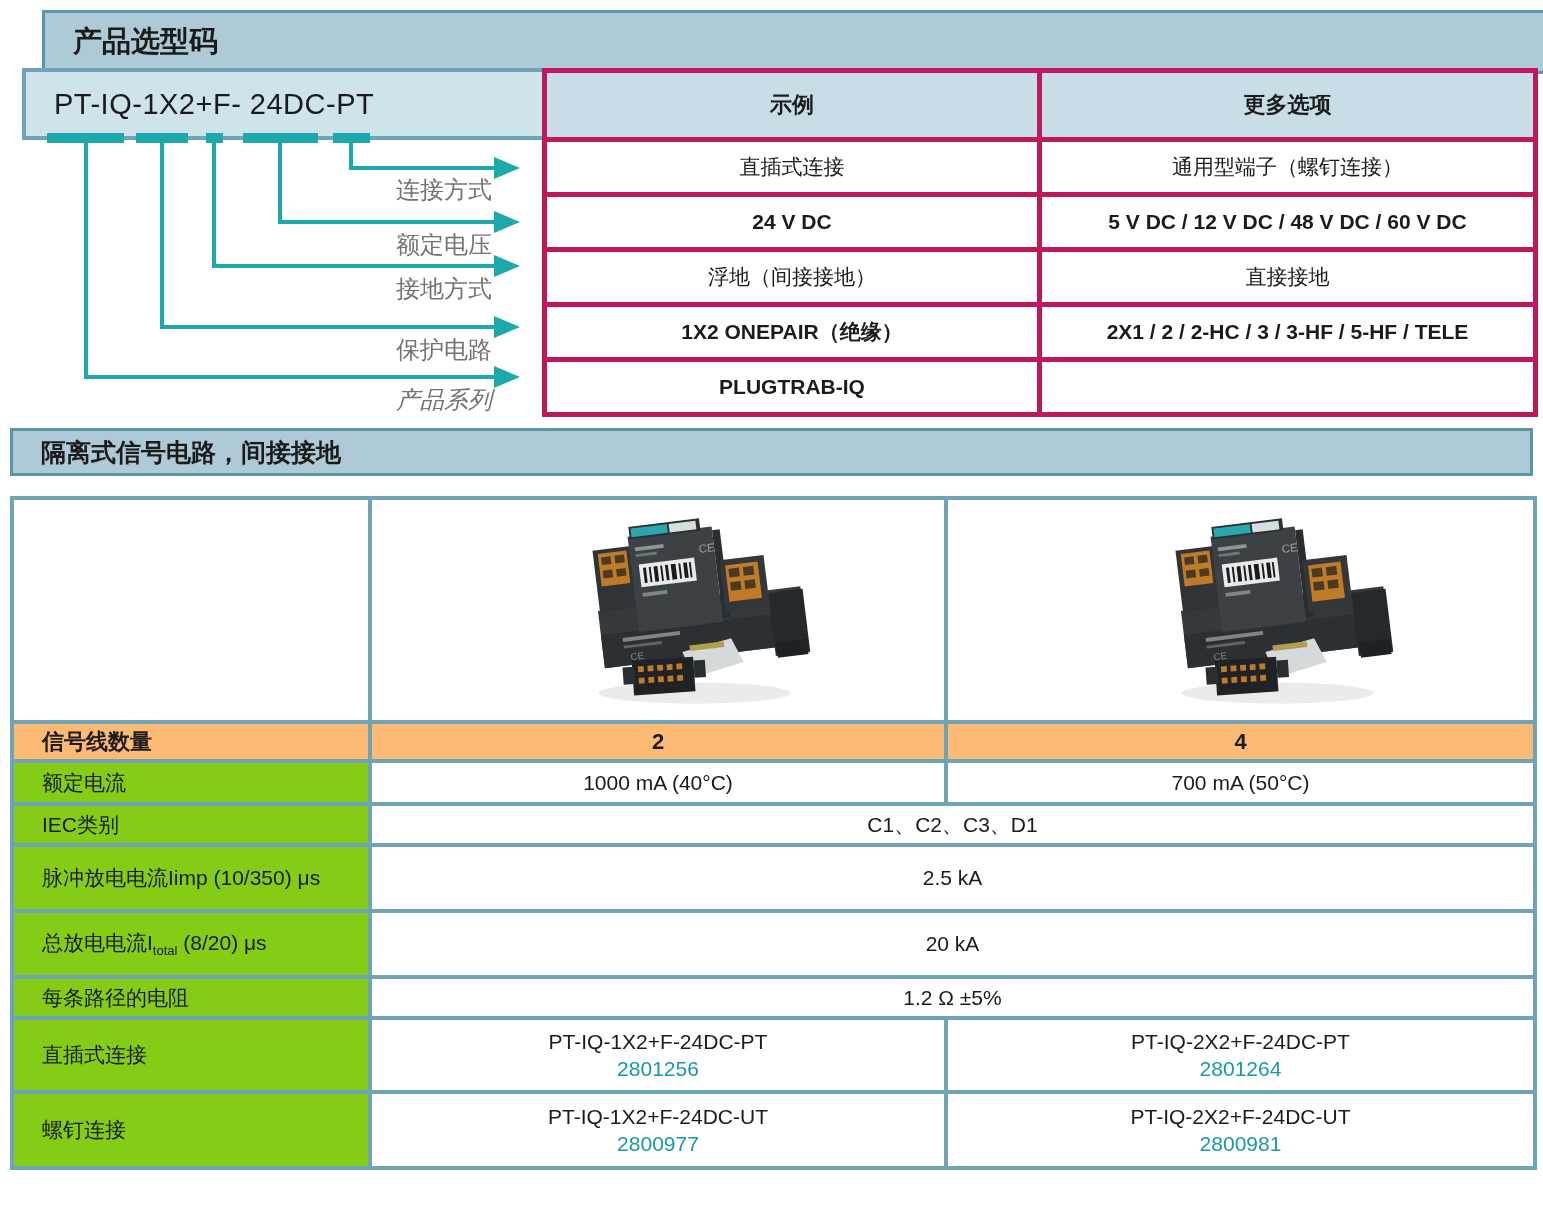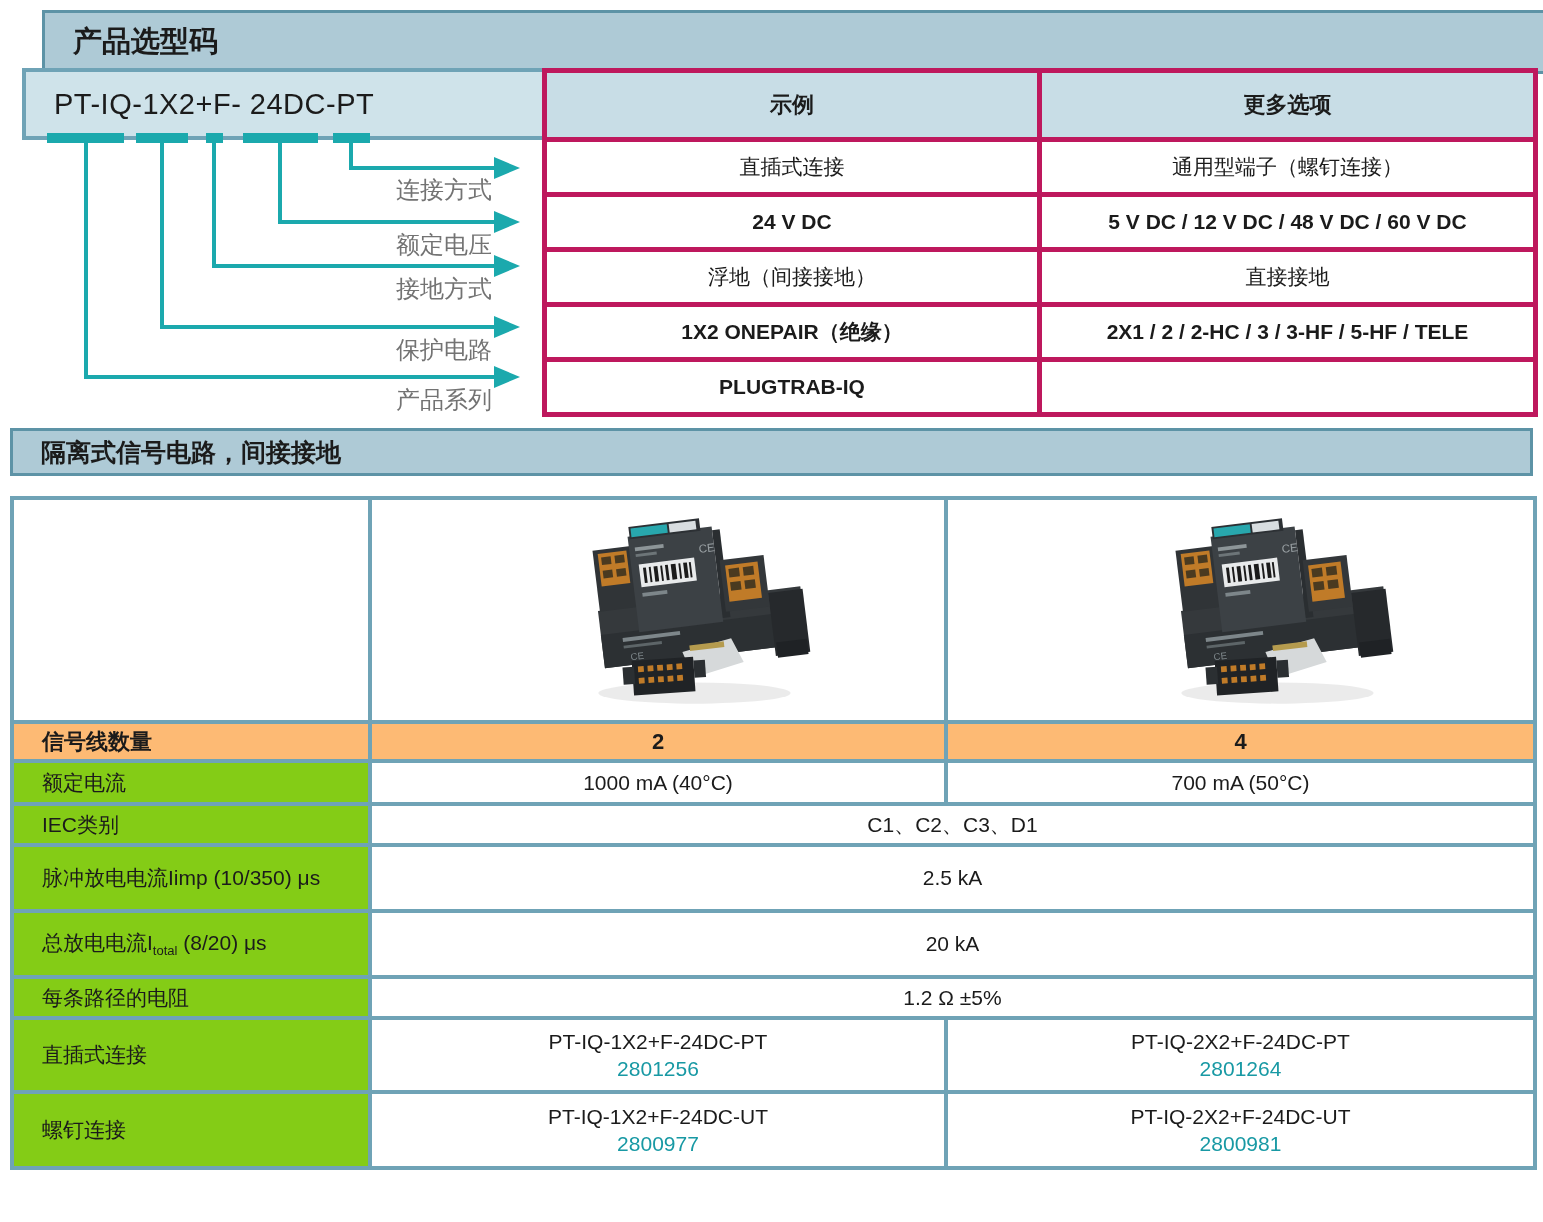--- a/index.html
+++ b/index.html
@@ -182,21 +182,21 @@
   <div class="ah" style="left:484px;top:147px;"></div>
   <div class="ah" style="left:484px;top:201px;"></div>
   <div class="ah" style="left:484px;top:245px;"></div>
   <div class="ah" style="left:484px;top:306px;"></div>
   <div class="ah" style="left:484px;top:356px;"></div>
 
   <div class="dlabel" style="top:164px;">连接方式</div>
   <div class="dlabel" style="top:219px;">额定电压</div>
   <div class="dlabel" style="top:263px;">接地方式</div>
   <div class="dlabel" style="top:324px;">保护电路</div>
-  <div class="dlabel" style="top:374px;">产品系列</div>
+  <div class="dlabel" style="top:374px;font-style:italic;">产品系列</div>
 
   <table class="sel">
     <colgroup>
         <col style="width:495px">
         <col style="width:496px">
       </colgroup>
     <tbody>
       <tr class="hdr">
         <td>示例</td>
         <td>更多选项</td>

